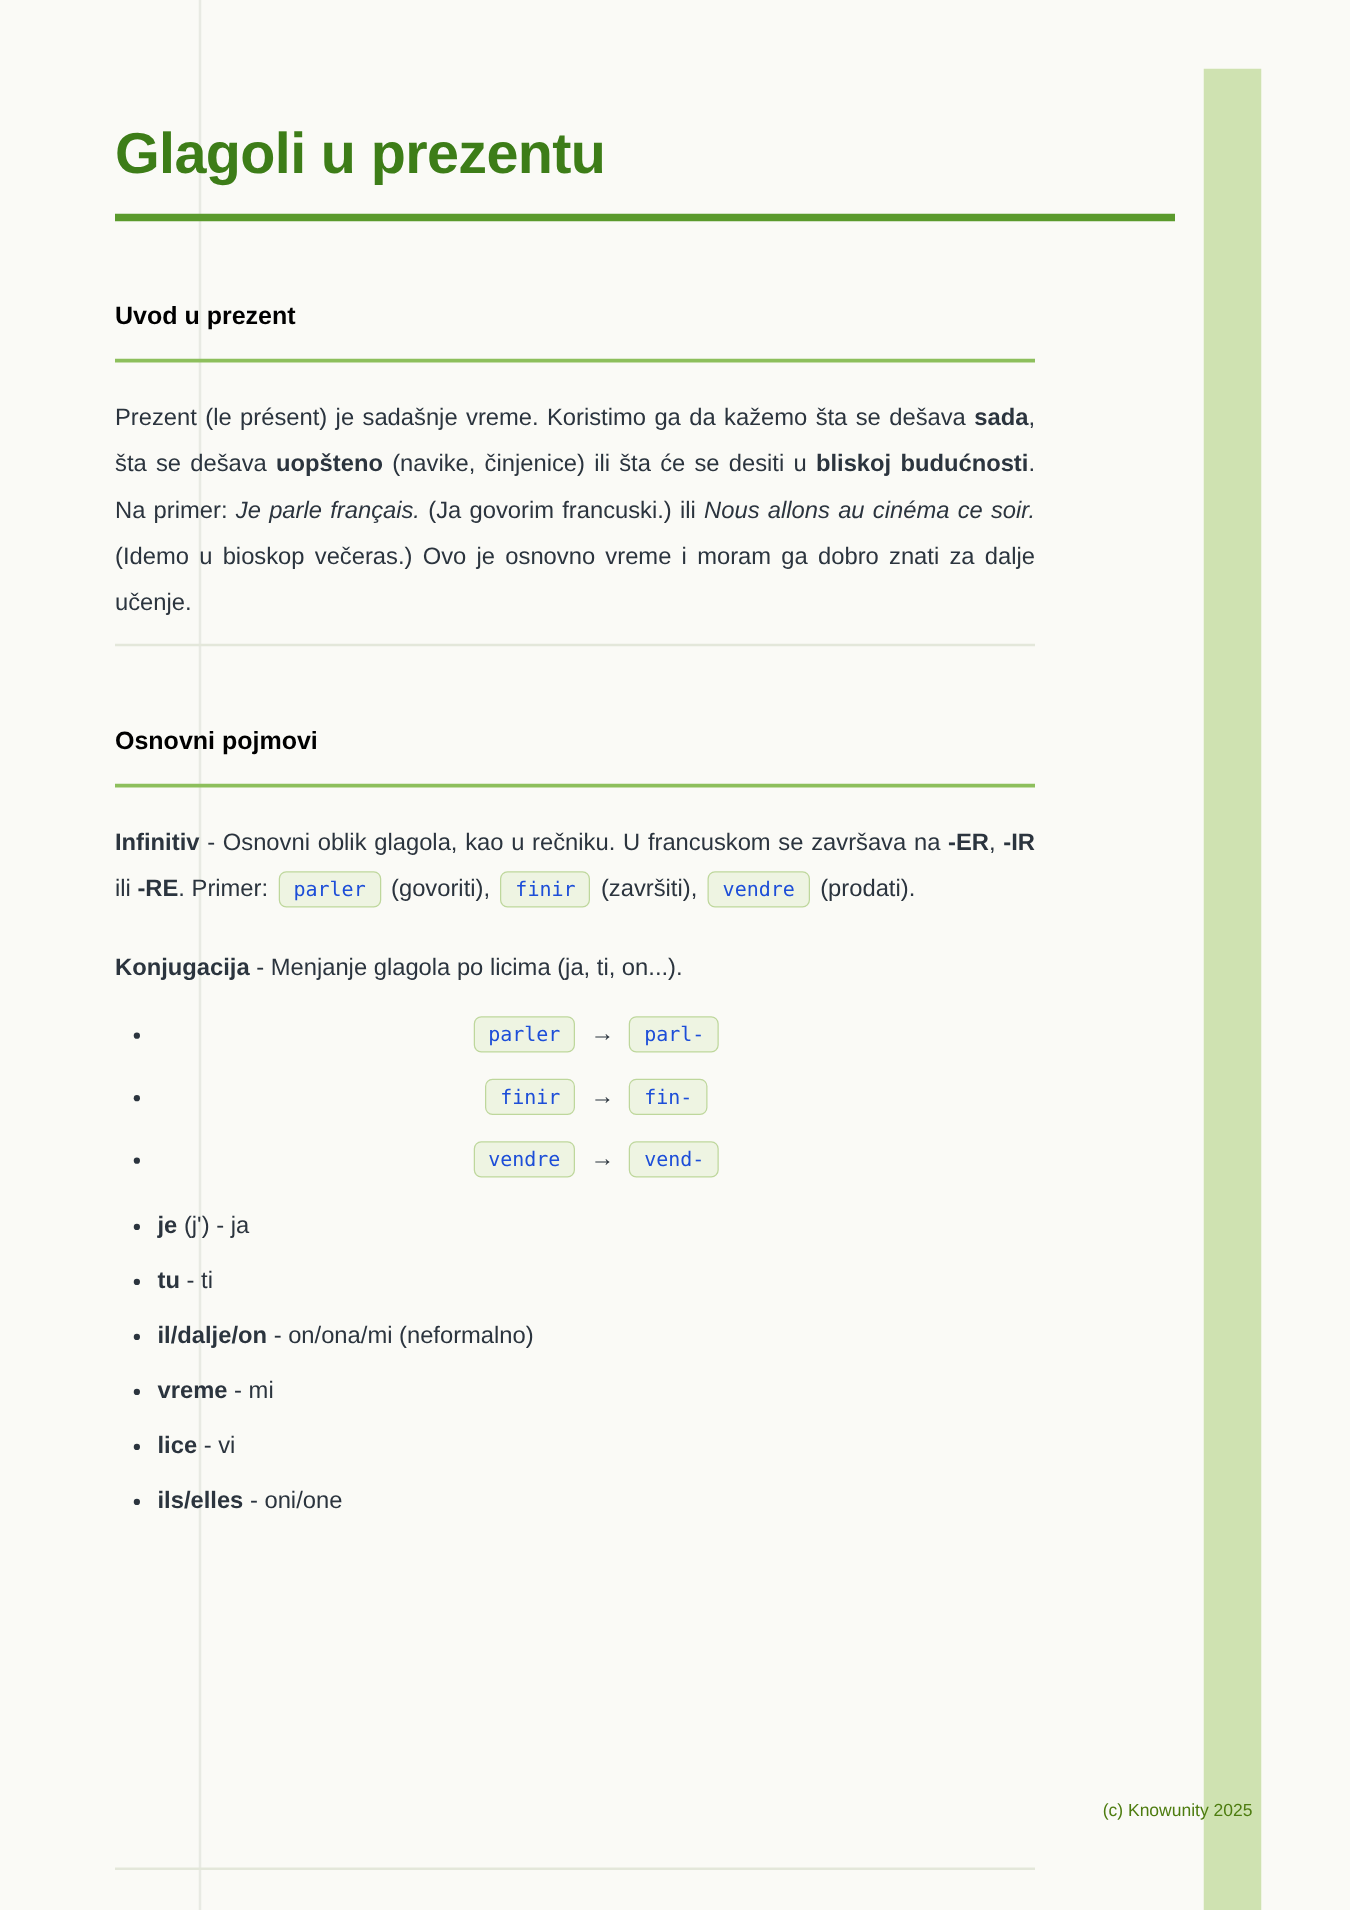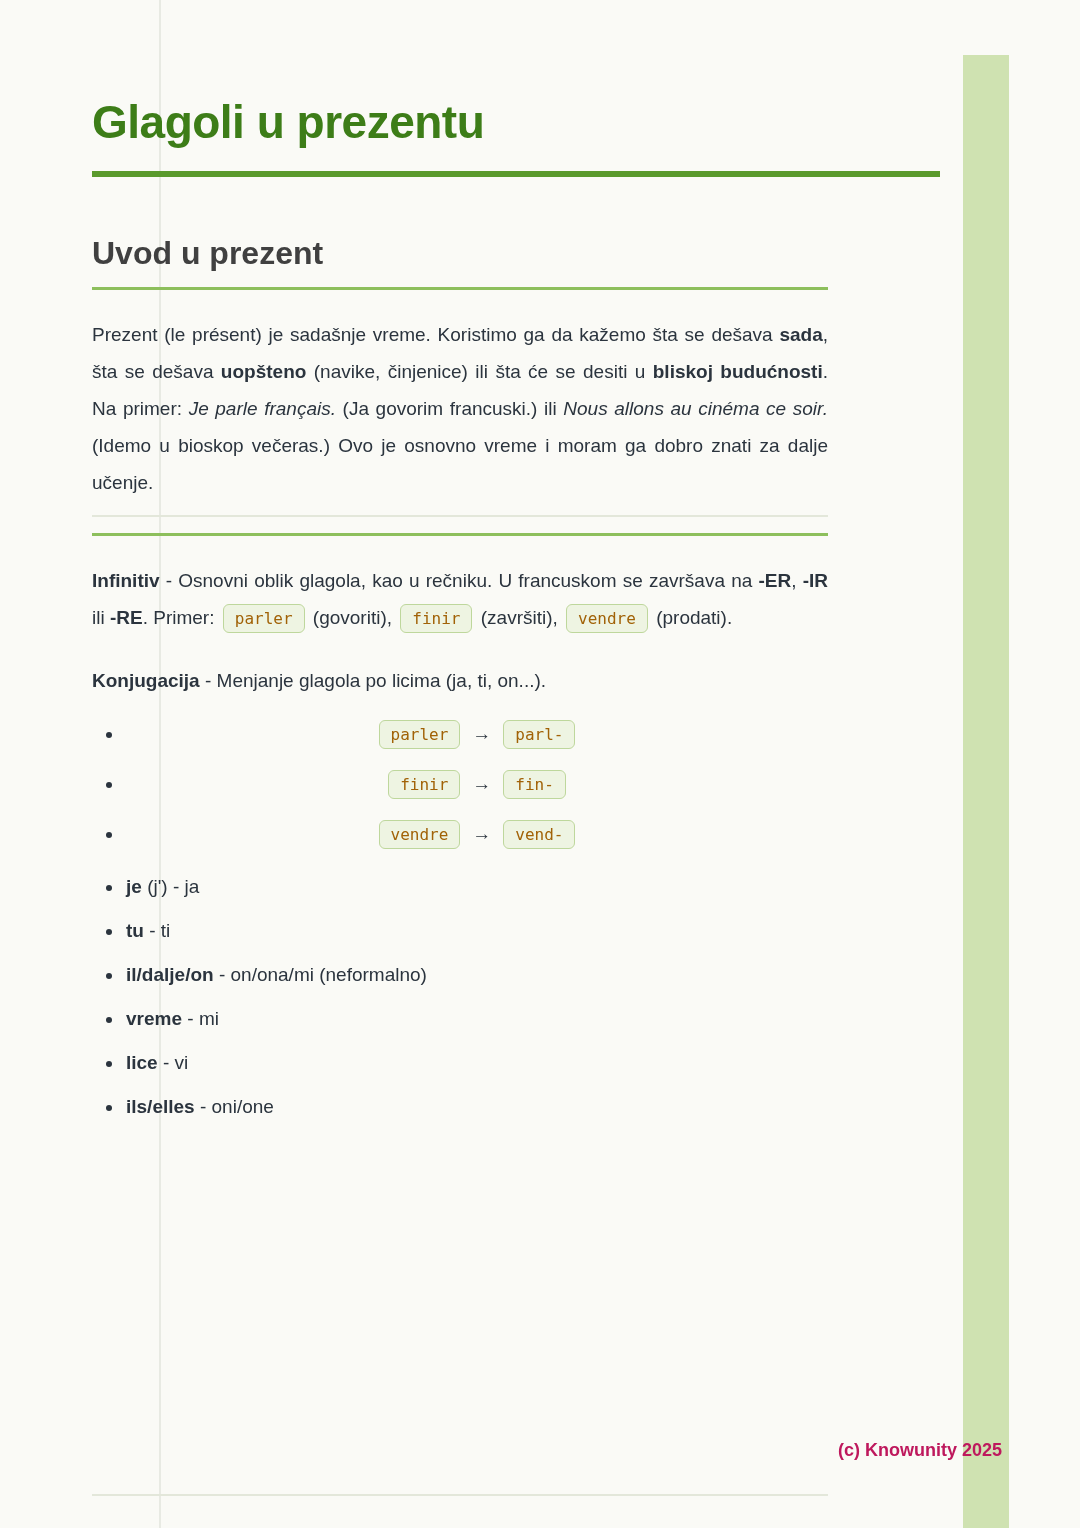--- a/index.html
+++ b/index.html
@@ -27,53 +27,53 @@
   h1 {
     margin: 96px 0 0 0;
     font-size: 46px; line-height: 53px; font-weight: 700;
     letter-spacing: -0.5px;
     color: #3d7d18;
   }
   .title-rule { margin-top: 22px; width: 848px; height: 6px; background: #5a9a2c; }
 
   h2 {
     margin: 58px 0 0 0;
-    font-size: 32px; line-height: 36px; font-weight: 700;
-    color: #404040;
+    font-size: 20px; line-height: 36px; font-weight: 700;
+    color: #000000;
   }
   .h2-rule { margin-top: 16px; width: 736px; height: 3px; background: #8dbf5c; }
 
   p { margin: 26px 0 0 0; font-size: 19px; line-height: 37px; }
   .justify { text-align: justify; }
 
   .divider { margin-top: 14px; width: 736px; height: 2px; background: #e3e7da; }
 
   .b { font-weight: 700; }
   .i { font-style: italic; }
   .code {
     display: inline-block;
     font-family: "DejaVu Sans Mono", monospace;
     font-size: 16px; line-height: 21px;
-    color: #a16207;
+    color: #1d4ed8;
     background: #eef4e2;
     border: 1.5px solid #bed79c;
     border-radius: 6px;
     padding: 3px 11px;
     margin: 0 3px;
     vertical-align: baseline;
   }
   .arrow { display: inline-block; margin: 0 9px; color: #2b343e; }
 
   ul { margin: 16px 0 0 0; padding: 0 0 0 32px; }
   li { font-size: 19px; line-height: 37px; margin: 0 0 7px 0; padding-left: 2px; }
   ul.stem-list li { margin-bottom: 13px; text-align: center; }
 
   .footer-credit {
     position: absolute; top: 1440px; right: 66px;
-    font-size: 18px; color: #be185d; z-index: 2; font-weight: bold;
+    font-size: 14px; color: #4d7c0f; z-index: 2;
   }
   .bottom-divider {
     position: absolute; left: 92px; top: 1494px; width: 736px; height: 2px;
     background: #e3e7da; margin: 0;
   }
 </style>
 </head>
 <body>
 
 <div class="page">
@@ -86,20 +86,21 @@
 
     <section>
       <h2>Uvod u prezent</h2>
       <div class="h2-rule"></div>
       <p class="justify"><span>Prezent (le présent) je sadašnje vreme. Koristimo ga da kažemo šta se dešava </span><span class="b">sada</span><span>, šta se dešava </span><span class="b">uopšteno</span><span> (navike, činjenice) ili šta će se desiti u </span><span class="b">bliskoj budućnosti</span><span>. Na primer: </span><span class="i">Je parle français.</span><span> (Ja govorim francuski.) ili </span><span class="i">Nous allons au cinéma ce soir.</span><span> (Idemo u bioskop večeras.) Ovo je osnovno vreme i moram ga dobro znati za dalje učenje.</span></p>
     </section>
 
     <div class="divider"></div>
 
     <section>
+      <h2>Osnovni pojmovi</h2>
       <div class="h2-rule"></div>
 
       <p class="justify"><span class="b">Infinitiv</span><span> - Osnovni oblik glagola, kao u rečniku. U francuskom se završava na </span><span class="b">-ER</span><span>, </span><span class="b">-IR</span><span> ili </span><span class="b">-RE</span><span>. Primer: </span><span class="code">parler</span><span> (govoriti), </span><span class="code">finir</span><span> (završiti), </span><span class="code">vendre</span><span> (prodati).</span></p>
       <p><span class="b">Konjugacija</span><span> - Menjanje glagola po licima (ja, ti, on...).</span></p>
 
       <ul class="stem-list">
         <li><span class="code">parler</span><span class="arrow">→</span><span class="code">parl-</span></li>
         <li><span class="code">finir</span><span class="arrow">→</span><span class="code">fin-</span></li>
         <li><span class="code">vendre</span><span class="arrow">→</span><span class="code">vend-</span></li>
       </ul>

